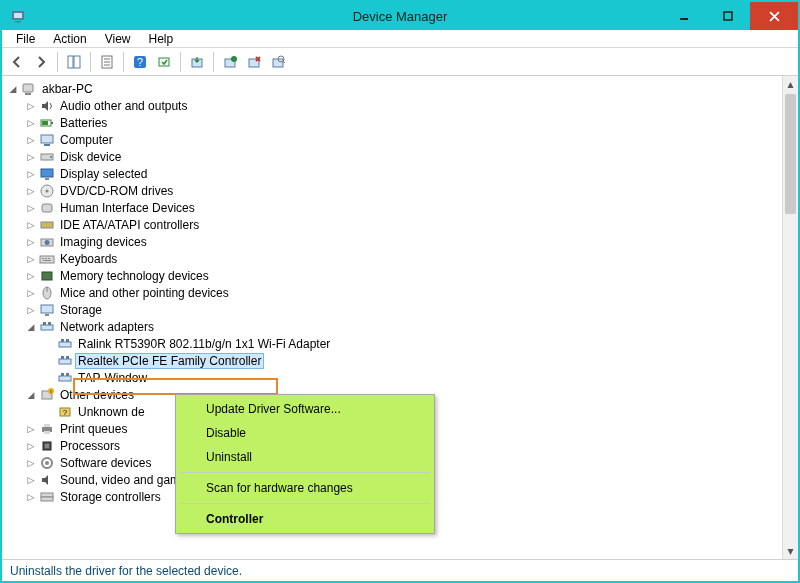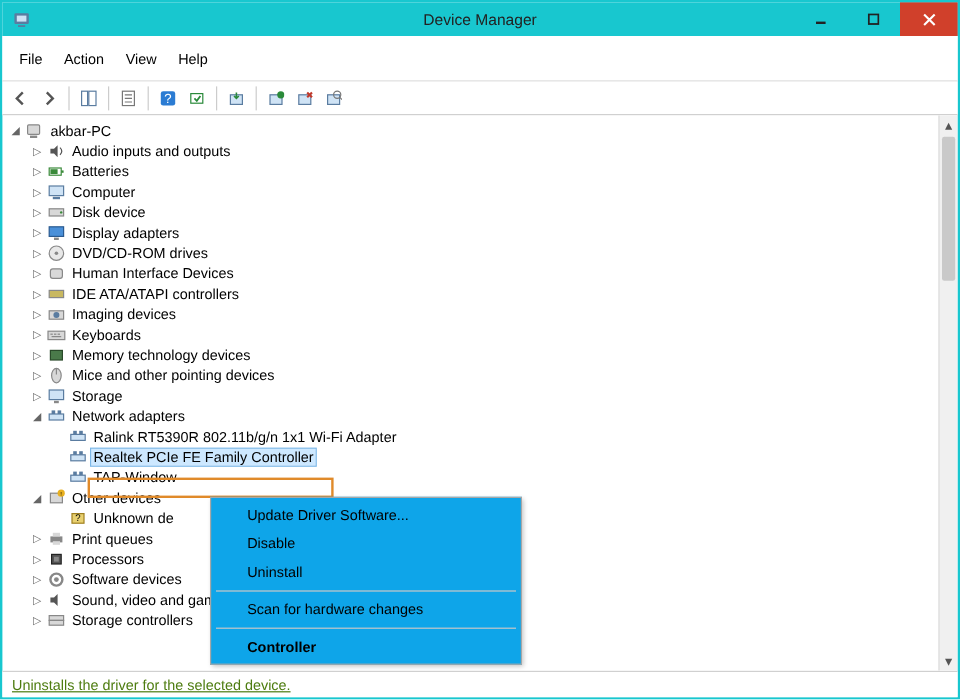--- a/index.html
+++ b/index.html
@@ -52,25 +52,25 @@
     justify-content: center;
     color: #111;
     font-family: sans-serif;
   }
   .titlebar .win-btn.close {
     background: #d0402b;
     color: #fff;
     width: 48px;
   }
   .menubar {
-    height: 38px;
+    height: 18px;
     background: #fff;
     border-bottom: 1px solid #d8d8d8;
     display: flex;
-    align-items: center;
+    align-items: flex-start;
     padding: 0 6px;
     gap: 2px;
   }
   .menubar .menu-item {
     padding: 2px 8px;
   }
   .toolbar {
     height: 28px;
     background: #fff;
     border-bottom: 1px solid #d0d0d0;
@@ -143,21 +143,21 @@
     outline: 1px solid #7ab7e8;
   }
   .highlight-box {
     position: absolute;
     border: 2px solid #e08a2a;
     pointer-events: none;
     z-index: 5;
   }
   .context-menu {
     position: absolute;
-    background: #0ea5e9;
+    background: #bef264;
     border: 1px solid #a7a7a7;
     box-shadow: 2px 2px 4px rgba(0,0,0,0.25);
     padding: 2px;
     z-index: 10;
     font-size: 12px;
     width: 260px;
   }
   .ctx-item {
     padding: 5px 16px 5px 28px;
   }
@@ -166,22 +166,21 @@
   }
   .ctx-item.bold { font-weight: bold; }
   .statusbar {
     height: 22px;
     border-top: 1px solid #d0d0d0;
     background: #fff;
     display: flex;
     align-items: center;
     padding: 0 8px;
     font-size: 12px;
-    color: #4d7c0f;
-    text-decoration: underline;
+    color: #0c4a6e;
   }
   
   svg { display:block; }
 </style>
 </head>
 <body>
 
 <div class="window">
 
   <div class="titlebar">
@@ -302,21 +301,21 @@
         </div>
         <div class="node ">
           <span class="indent"></span>
           <span class="expander">▷</span>
           <span class="node-icon">
             <svg width="16" height="16" viewBox="0 0 16 16">
               <path d="M3 6 L6 6 L9 3 L9 13 L6 10 L3 10 Z" fill="#555"></path>
               <path d="M11 5 Q14 8 11 11" fill="none" stroke="#555"></path>
             </svg>
           </span>
-          <span class="node-label">Audio inputs and outputs</span>
+          <span class="node-label">Audio other and outputs</span>
         </div>
         <div class="node ">
           <span class="indent"></span>
           <span class="expander">▷</span>
           <span class="node-icon">
             <svg width="16" height="16" viewBox="0 0 16 16">
               <rect x="2" y="5" width="10" height="6" fill="none" stroke="#3a8a3a"></rect>
               <rect x="12" y="7" width="2" height="2" fill="#3a8a3a"></rect>
               <rect x="3" y="6" width="6" height="4" fill="#3a8a3a"></rect>
             </svg>
@@ -347,21 +346,21 @@
         </div>
         <div class="node ">
           <span class="indent"></span>
           <span class="expander">▷</span>
           <span class="node-icon">
             <svg width="16" height="16" viewBox="0 0 16 16">
               <rect x="2" y="3" width="12" height="8" fill="#4a90d9" stroke="#2a5a90"></rect>
               <rect x="6" y="12" width="4" height="2" fill="#888"></rect>
             </svg>
           </span>
-          <span class="node-label">Display adapters</span>
+          <span class="node-label">Display selected</span>
         </div>
         <div class="node ">
           <span class="indent"></span>
           <span class="expander">▷</span>
           <span class="node-icon">
             <svg width="16" height="16" viewBox="0 0 16 16">
               <circle cx="8" cy="8" r="6" fill="#e8e8e8" stroke="#888"></circle>
               <circle cx="8" cy="8" r="1.5" fill="#888"></circle>
             </svg>
           </span>

